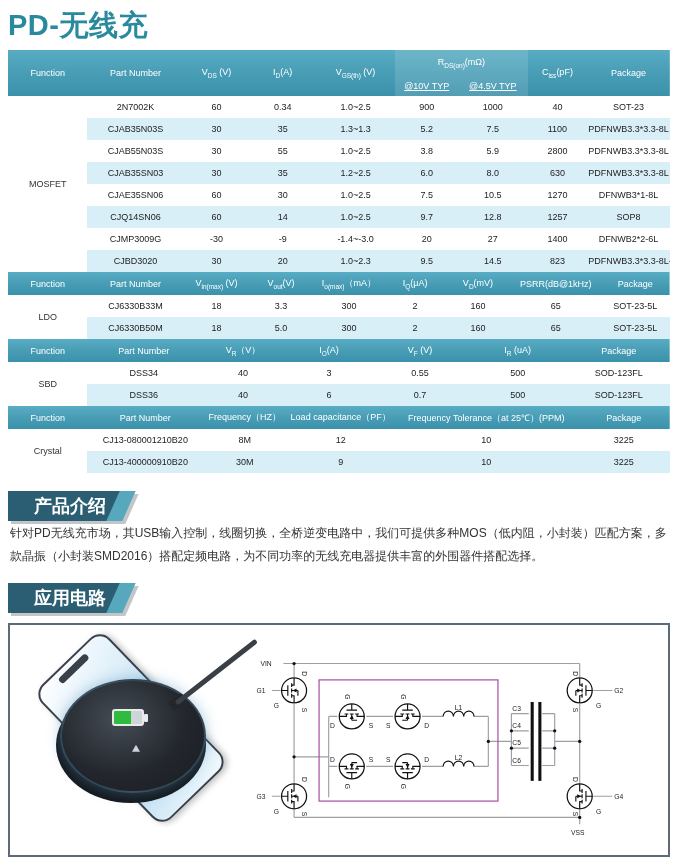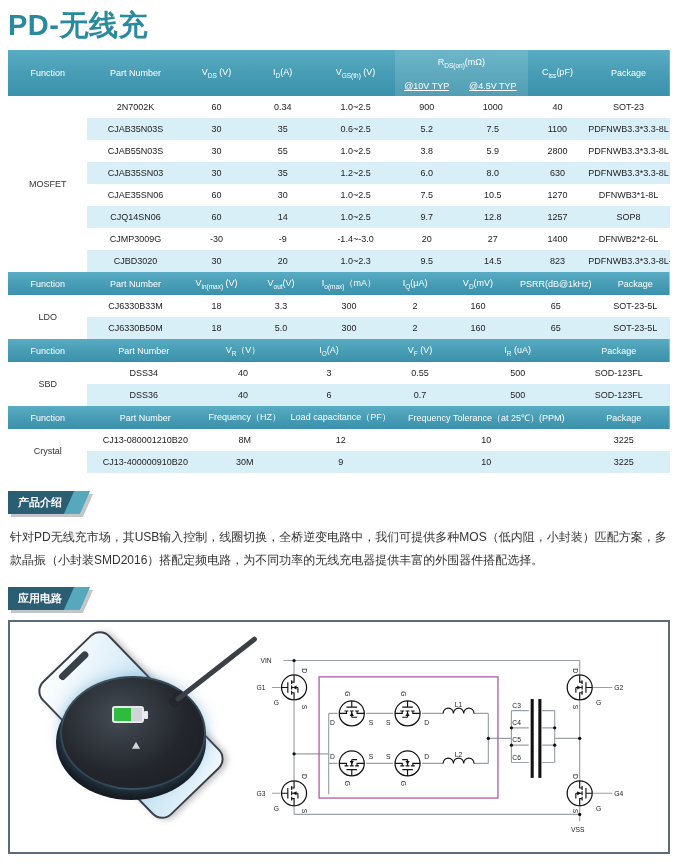--- a/index.html
+++ b/index.html
@@ -41,32 +41,32 @@
     overflow:hidden; white-space:nowrap;
   }
   .spec-table tbody tr:nth-child(even) td { background:#d9eff8; }
   .spec-table tbody td.func { background:#fff !important; color:#333; }
   sub { font-size:6.5px; }
   
   .badge {
     position:relative; display:inline-block;
     margin: 0 0 0 8px;
     background:#2b5e73; color:#fff;
-    font-size:11px; font-weight:bold; line-height:1;
-    padding:6px 14px 6px 10px;
+    font-size:18px; font-weight:bold; line-height:1;
+    padding:6px 14px 6px 26px;
     filter: drop-shadow(3px 3px 0 #c3c6c9);
   }
   .badge::after {
     content:""; position:absolute; top:0; right:-9px;
     width:16px; height:100%;
     background:#57a7bd;
     transform: skewX(-24deg);
   }
   .intro-text {
-    margin: 12px 10px 0 10px;
+    margin: 1px 10px 0 10px;
     font-size: 12px; line-height: 1.95; color:#333;
   }
   .section-gap { height: 18px; }
   .small-gap { height: 14px; }
   
   .circuit-figure {
     margin: 10px 8px 0 8px;
     border: 2px solid #5b6b79;
     height: 234px;
     display:flex; align-items:center;
@@ -173,21 +173,21 @@
         <td>1.0~2.5</td>
         <td>900</td>
         <td>1000</td>
         <td>40</td>
         <td>SOT-23</td>
       </tr>
       <tr>
         <td>CJAB35N03S</td>
         <td>30</td>
         <td>35</td>
-        <td>0.6~2.5</td>
+        <td>1.3~1.3</td>
         <td>5.2</td>
         <td>7.5</td>
         <td>1100</td>
         <td>PDFNWB3.3*3.3-8L</td>
       </tr>
       <tr>
         <td>CJAB55N03S</td>
         <td>30</td>
         <td>55</td>
         <td>1.0~2.5</td>

